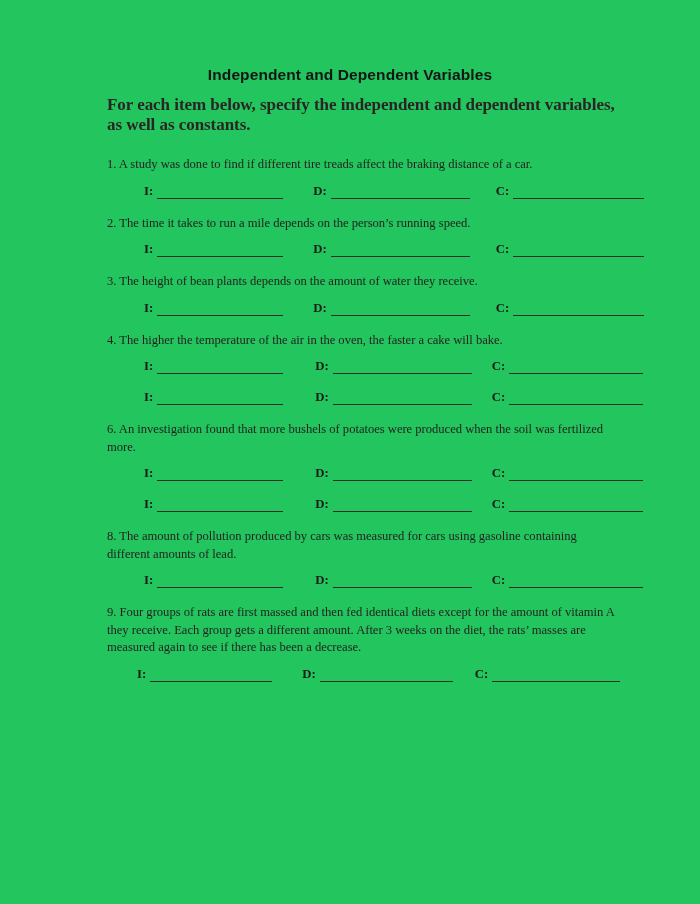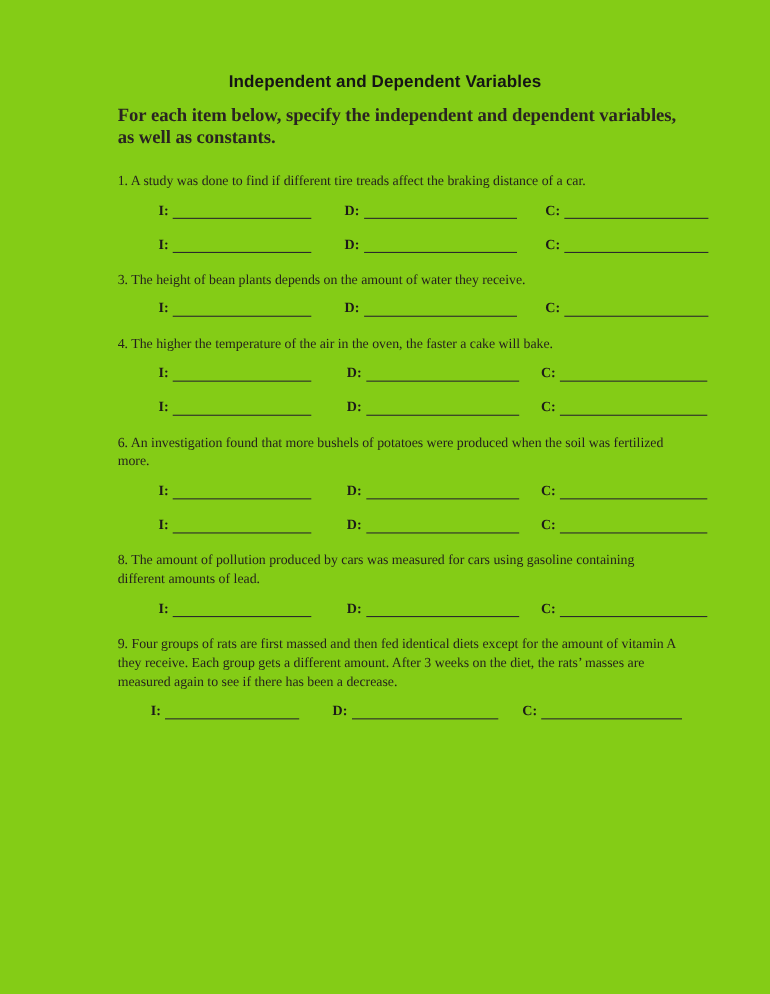--- a/index.html
+++ b/index.html
@@ -12,21 +12,21 @@
     height: 904px;
     position: relative;
     font-family: "Liberation Serif", serif;
     color: #1a1a1a;
     overflow: hidden;
   }
 
   .page {
     position: absolute;
     inset: 0;
-    background: #84cc16;
+    background: #22c55e;
   }
 
   .worksheet-title {
     position: absolute;
     top: 66px;
     left: 0;
     width: 700px;
     text-align: center;
     font-family: "Liberation Sans", sans-serif;
     font-weight: bold;
@@ -140,20 +140,21 @@
             <span class="answer-label">D:</span>
             <span class="answer-line"></span>
           </div>
           <div class="answer-slot slot-c">
             <span class="answer-label">C:</span>
             <span class="answer-line"></span>
           </div>
         </div>
       </div>
       <div class="item">
+        <p class="item-text">2. The time it takes to run a mile depends on the person’s running speed.</p>
         <div class="answer-row row-wide">
           <div class="answer-slot slot-i">
             <span class="answer-label">I:</span>
             <span class="answer-line"></span>
           </div>
           <div class="answer-slot slot-d">
             <span class="answer-label">D:</span>
             <span class="answer-line"></span>
           </div>
           <div class="answer-slot slot-c">

